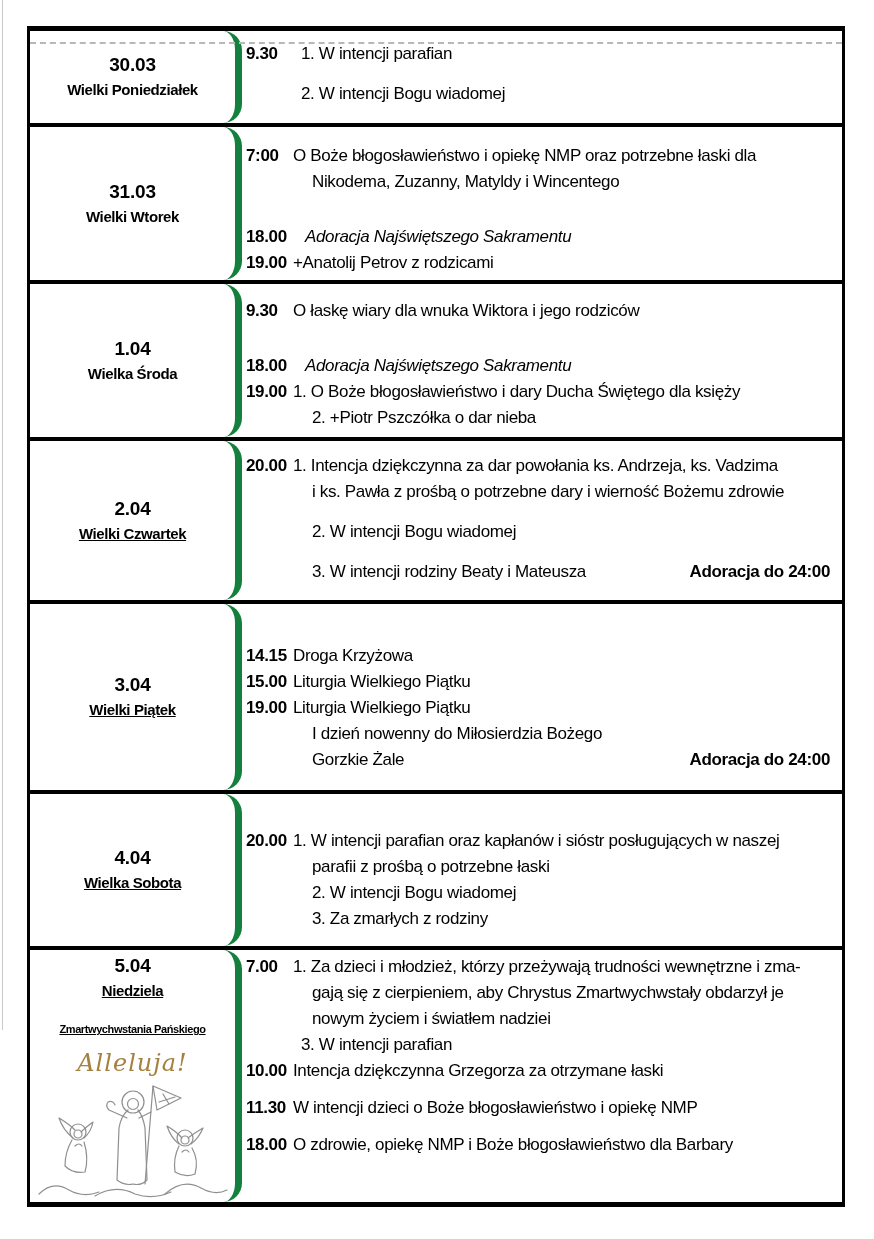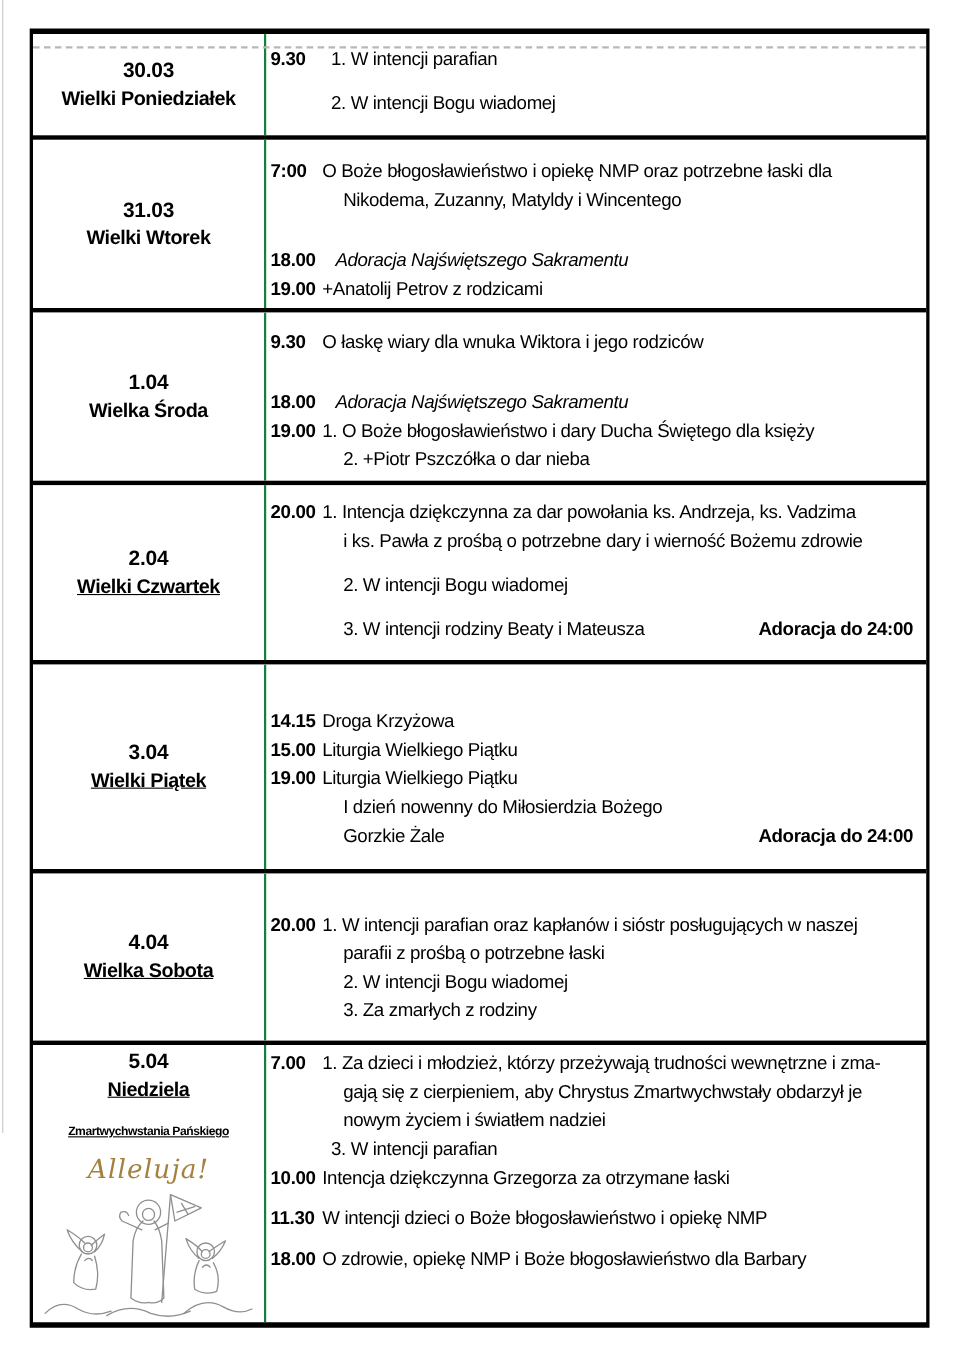--- a/index.html
+++ b/index.html
@@ -25,27 +25,27 @@
     display:flex; position:relative; overflow:hidden;
     border-top:4px solid #000;
   }
   .row:first-child { border-top:none; }
   .dashed-line {
     position:absolute; left:0; right:0; top:11px; height:0;
     border-top:2px dashed #b8b8b8; z-index:2;
   }
   .date-cell {
     width:212px; flex:none;
-    border-right:2px solid #15803d;
+    border-right:7px solid #15803d;
     display:flex; flex-direction:column; align-items:center; justify-content:center;
-    text-align:center; padding:2px;
+    text-align:center; padding:2px;border-radius:19px;
   }
   .date-cell.top-align { justify-content:flex-start; padding-top:3px; }
   .date-num { font-weight:bold; font-size:19px; line-height:25px; letter-spacing:-0.2px; }
-  .day-name { font-weight:bold; font-size:18px; line-height:25px; letter-spacing:-0.4px; }
+  .day-name { font-weight:bold; font-size:15px; line-height:25px; letter-spacing:-0.4px; }
   .day-name.u { text-decoration:underline; }
   .day-name.small { font-size:11px; line-height:21px;margin-top:16px; }
   .content-cell {
     flex:1; padding:2px 4px 2px 4px; overflow:hidden;
     font-size:17px; letter-spacing:-0.35px;
   }
   .line { display:flex; line-height:26px; white-space:nowrap; }
   .time { font-weight:bold; width:47px; flex:none; }
   .txt {}
   .txt.italic { font-style:italic;margin-left:12px; }

